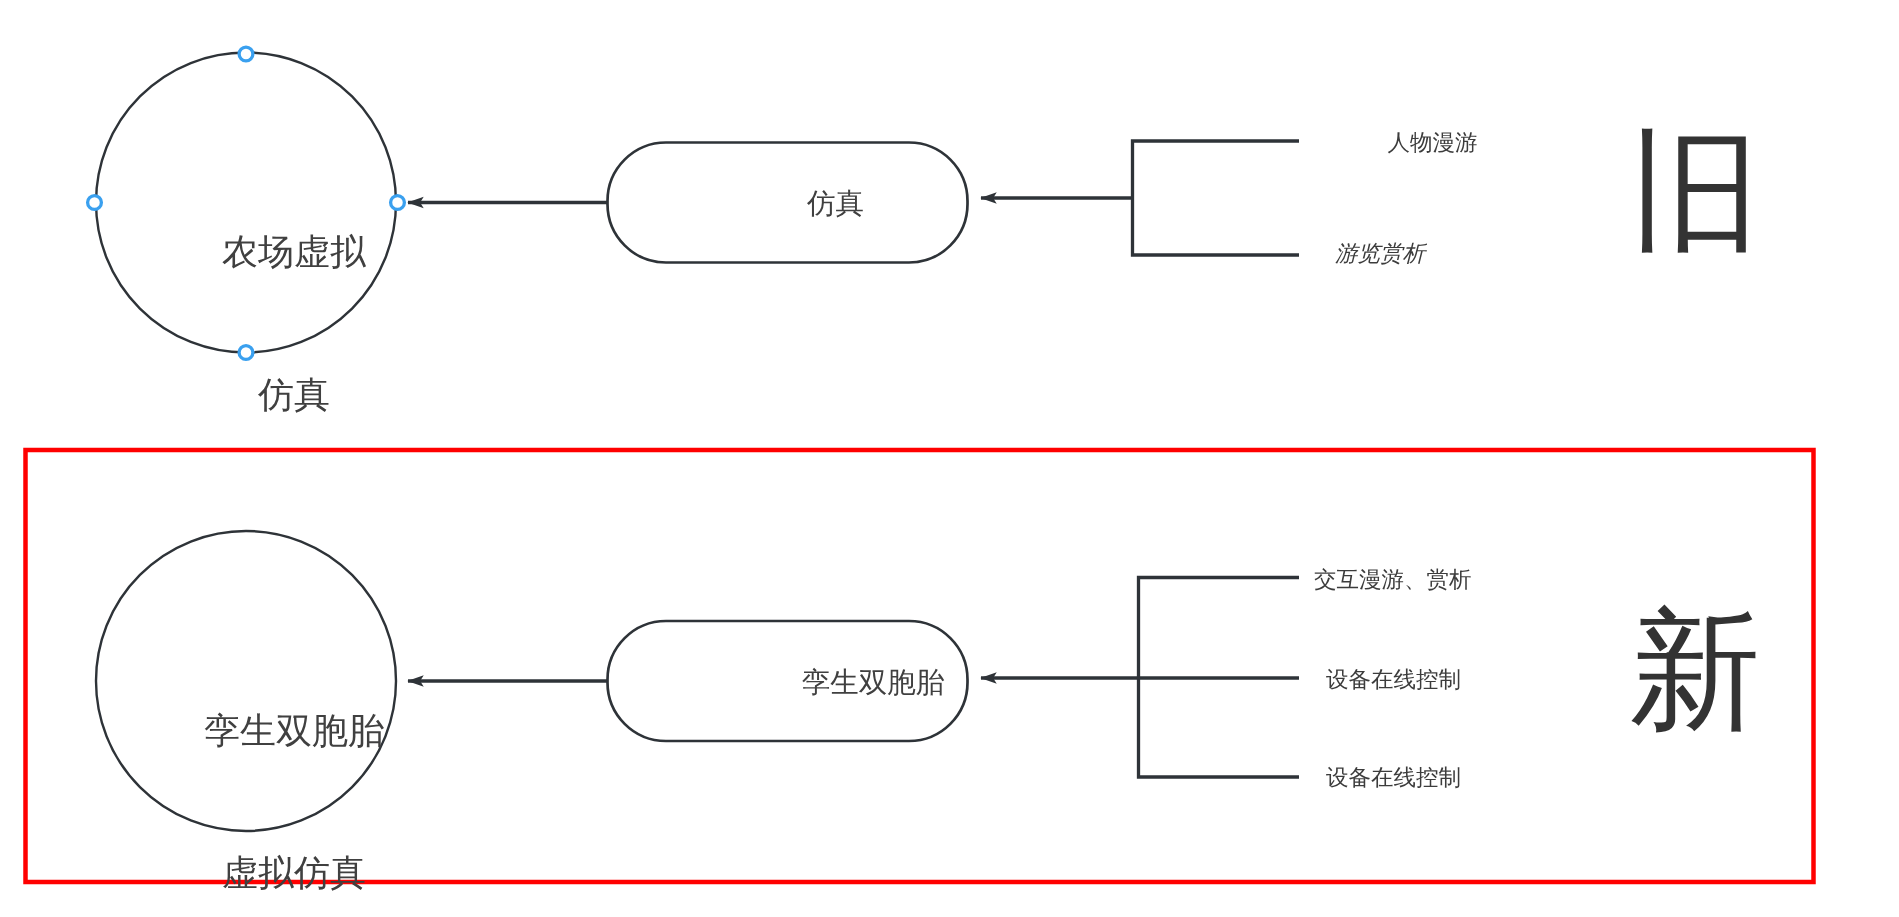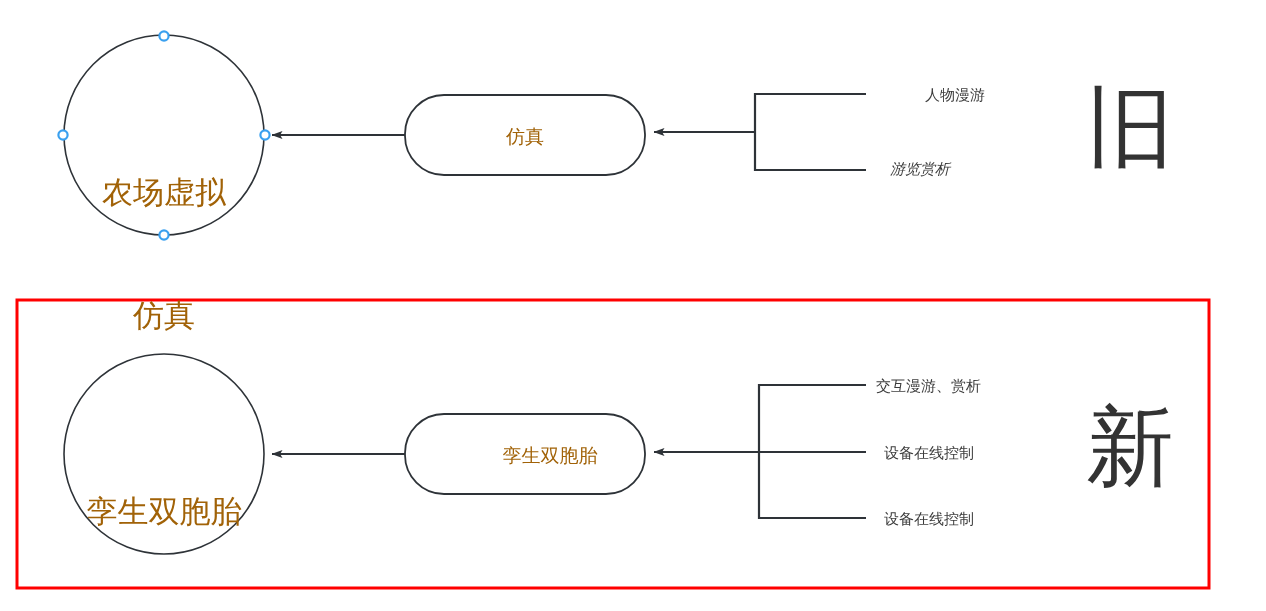--- a/index.html
+++ b/index.html
@@ -19,27 +19,28 @@
   #canvas {
     position: absolute;
     left: 0;
     top: 0;
     width: 1266px;
     height: 611px;
   }
   .node-label {
     position: absolute;
     text-align: center;
-    color: #a16207;
+    color: #404040;
     line-height: 1.32;
     white-space: pre;
     user-select: none;
+    padding-left: 32px;
   }
   .circle-label {
-    font-size: 31px;
+    font-size: 24px;
   }
   .rect-label {
     font-size: 19px;
   }
   .branch-label {
     position: absolute;
     font-size: 15px;
     color: #3c3c3c;
     white-space: nowrap;
     line-height: 1;

